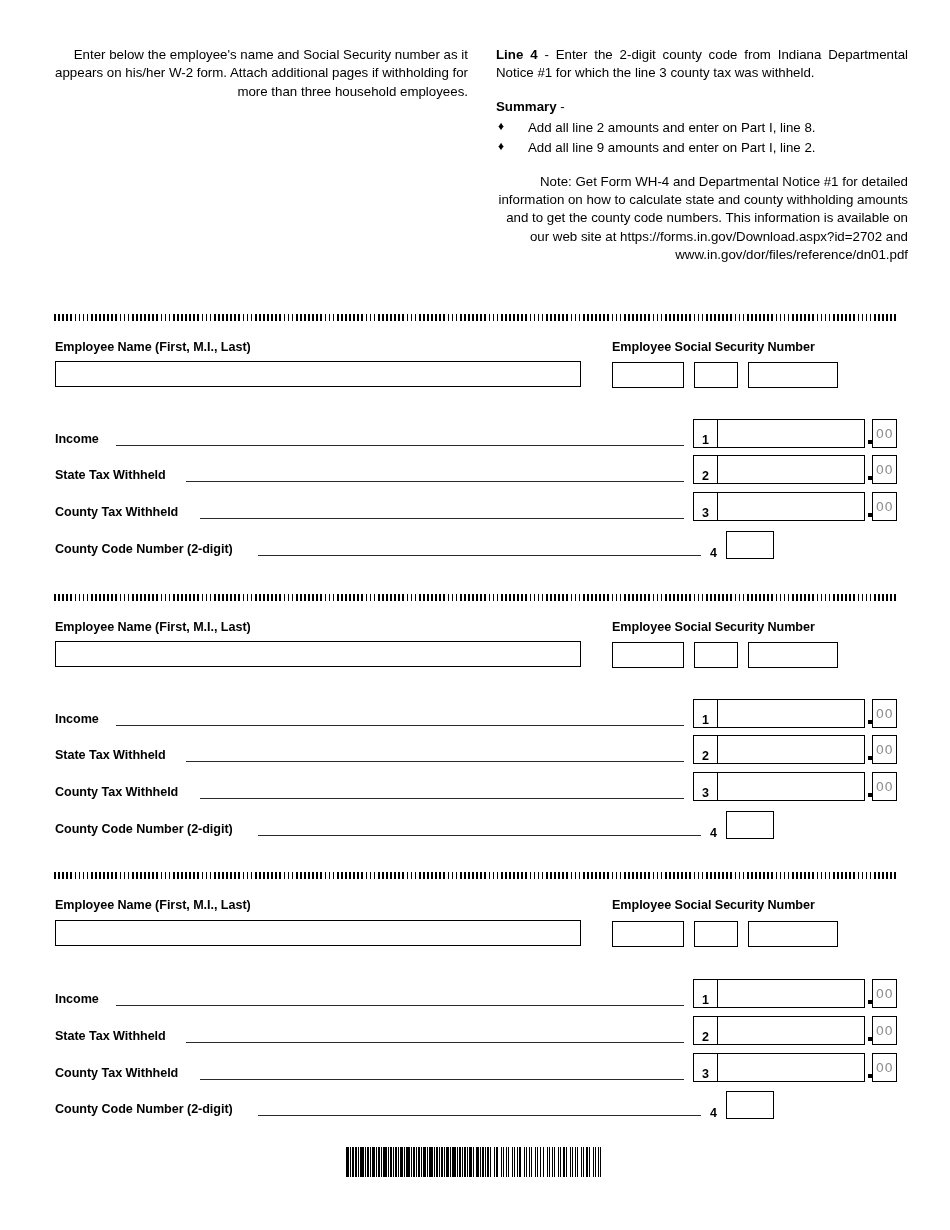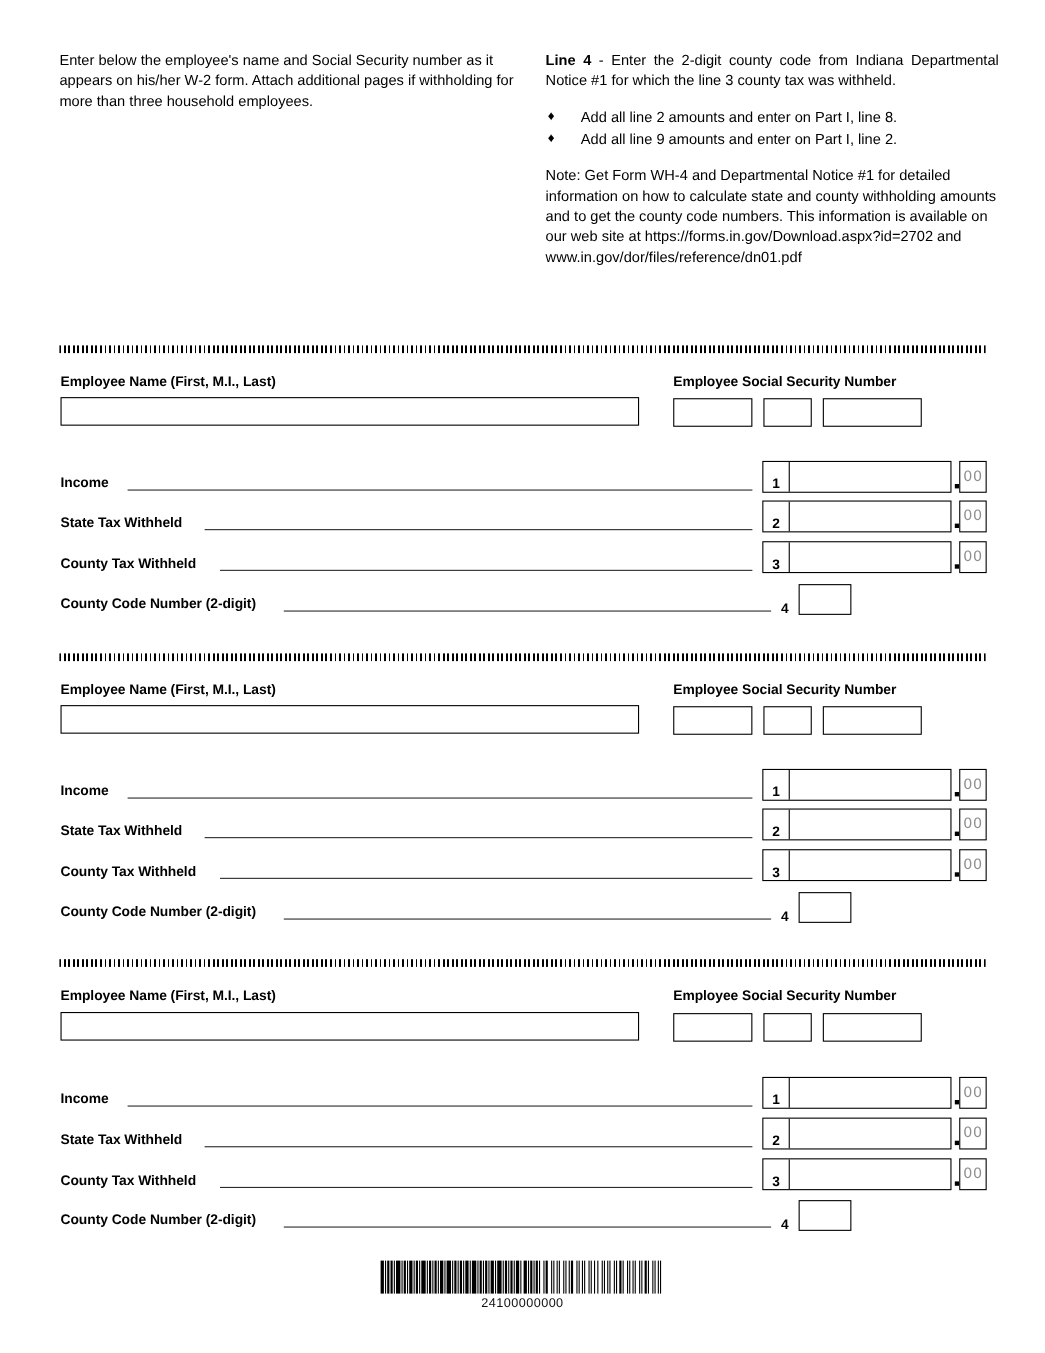--- a/index.html
+++ b/index.html
@@ -49,21 +49,21 @@
     text-align: center;
     letter-spacing: -0.1px;
     margin: 0 0 16px 0;
     line-height: 1.25;
   }
 
   .para {
     font-size: 13.3px;
     line-height: 1.38;
     margin: 0 0 15px 0;
-    text-align: left;
+    text-align: right;
   }
   .para.justify { text-align: justify; }
   .para:last-child { margin-bottom: 0; }
   .para b { font-weight: bold; }
 
   .sum-head {
     font-size: 13.3px;
     line-height: 1.38;
     margin: 0 0 3px 0;
     font-weight: bold;
@@ -260,20 +260,21 @@
 
       <p class="para">Enter below the employee's name and Social Security number as it appears on his/her W-2 form. Attach additional pages if withholding for more than three household employees.</p>
 
 
 
     </div>
 
     <div class="col-right">
       <p class="para justify"><b>Line 4</b><span> - Enter the 2-digit county code from Indiana Departmental Notice #1 for which the line 3 county tax was withheld.</span></p>
 
+      <p class="sum-head"><span>Summary</span><span class="lt"> -</span></p>
 
       <ul class="bullets">
         <li><span class="dia">♦</span><span>Add all line 2 amounts and enter on Part I, line 8.</span></li>
         <li><span class="dia">♦</span><span>Add all line 9 amounts and enter on Part I, line 2.</span></li>
       </ul>
 
       <p class="para">Note: Get Form WH-4 and Departmental Notice #1 for detailed information on how to calculate state and county withholding amounts and to get the county code numbers. This information is available on our web site at https://forms.in.gov/Download.aspx?id=2702 and www.in.gov/dor/files/reference/dn01.pdf</p>
     </div>
   </div>
 
@@ -428,16 +429,15 @@
     <div class="leader-row" style="top:1088px;">
       <div class="rl">County Code Number (2-digit)</div>
       <div class="dash" style="left:258px; width:443px;"></div>
     </div>
     <div class="cclabel" style="top:1107px;">4</div>
     <div class="ccbox" style="top:1091px;"></div>
   </div>
 
   <div class="barcode-wrap">
     <div class="barcode" id="barcode"><i class="b" style="width:3.15px"></i><i class="w" style="width:1.05px"></i><i class="b" style="width:1.05px"></i><i class="w" style="width:1.05px"></i><i class="b" style="width:2.10px"></i><i class="w" style="width:1.05px"></i><i class="b" style="width:2.10px"></i><i class="w" style="width:1.05px"></i><i class="b" style="width:1.05px"></i><i class="w" style="width:1.05px"></i><i class="b" style="width:3.15px"></i><i class="w" style="width:1.05px"></i><i class="b" style="width:1.05px"></i><i class="w" style="width:1.05px"></i><i class="b" style="width:2.10px"></i><i class="w" style="width:1.05px"></i><i class="b" style="width:1.05px"></i><i class="w" style="width:1.05px"></i><i class="b" style="width:3.15px"></i><i class="w" style="width:1.05px"></i><i class="b" style="width:1.05px"></i><i class="w" style="width:1.05px"></i><i class="b" style="width:2.10px"></i><i class="w" style="width:1.05px"></i><i class="b" style="width:1.05px"></i><i class="w" style="width:1.05px"></i><i class="b" style="width:3.15px"></i><i class="w" style="width:1.05px"></i><i class="b" style="width:1.05px"></i><i class="w" style="width:1.05px"></i><i class="b" style="width:2.10px"></i><i class="w" style="width:1.05px"></i><i class="b" style="width:1.05px"></i><i class="w" style="width:1.05px"></i><i class="b" style="width:2.10px"></i><i class="w" style="width:1.05px"></i><i class="b" style="width:1.05px"></i><i class="w" style="width:1.05px"></i><i class="b" style="width:3.15px"></i><i class="w" style="width:1.05px"></i><i class="b" style="width:1.05px"></i><i class="w" style="width:1.05px"></i><i class="b" style="width:3.15px"></i><i class="w" style="width:1.05px"></i><i class="b" style="width:1.05px"></i><i class="w" style="width:1.05px"></i><i class="b" style="width:2.10px"></i><i class="w" style="width:1.05px"></i><i class="b" style="width:1.05px"></i><i class="w" style="width:1.05px"></i><i class="b" style="width:2.10px"></i><i class="w" style="width:1.05px"></i><i class="b" style="width:1.05px"></i><i class="w" style="width:1.05px"></i><i class="b" style="width:3.15px"></i><i class="w" style="width:1.05px"></i><i class="b" style="width:1.05px"></i><i class="w" style="width:1.05px"></i><i class="b" style="width:3.15px"></i><i class="w" style="width:1.05px"></i><i class="b" style="width:1.05px"></i><i class="w" style="width:1.05px"></i><i class="b" style="width:2.10px"></i><i class="w" style="width:1.05px"></i><i class="b" style="width:1.05px"></i><i class="w" style="width:1.05px"></i><i class="b" style="width:2.10px"></i><i class="w" style="width:1.05px"></i><i class="b" style="width:1.05px"></i><i class="w" style="width:1.05px"></i><i class="b" style="width:3.15px"></i><i class="w" style="width:1.05px"></i><i class="b" style="width:1.05px"></i><i class="w" style="width:1.05px"></i><i class="b" style="width:3.15px"></i><i class="w" style="width:1.05px"></i><i class="b" style="width:1.05px"></i><i class="w" style="width:1.05px"></i><i class="b" style="width:2.10px"></i><i class="w" style="width:1.05px"></i><i class="b" style="width:1.05px"></i><i class="w" style="width:1.05px"></i><i class="b" style="width:2.10px"></i><i class="w" style="width:1.05px"></i><i class="b" style="width:1.05px"></i><i class="w" style="width:1.05px"></i><i class="b" style="width:3.15px"></i><i class="w" style="width:1.05px"></i><i class="b" style="width:1.05px"></i><i class="w" style="width:1.05px"></i><i class="b" style="width:3.15px"></i><i class="w" style="width:1.05px"></i><i class="b" style="width:1.05px"></i><i class="w" style="width:1.05px"></i><i class="b" style="width:2.10px"></i><i class="w" style="width:1.05px"></i><i class="b" style="width:1.05px"></i><i class="w" style="width:1.05px"></i><i class="b" style="width:2.10px"></i><i class="w" style="width:1.05px"></i><i class="b" style="width:1.05px"></i><i class="w" style="width:3.15px"></i><i class="b" style="width:1.05px"></i><i class="w" style="width:1.05px"></i><i class="b" style="width:1.05px"></i><i class="w" style="width:3.15px"></i><i class="b" style="width:1.05px"></i><i class="w" style="width:1.05px"></i><i class="b" style="width:1.05px"></i><i class="w" style="width:2.10px"></i><i class="b" style="width:1.05px"></i><i class="w" style="width:1.05px"></i><i class="b" style="width:1.05px"></i><i class="w" style="width:3.15px"></i><i class="b" style="width:1.05px"></i><i class="w" style="width:1.05px"></i><i class="b" style="width:1.05px"></i><i class="w" style="width:2.10px"></i><i class="b" style="width:1.05px"></i><i class="w" style="width:1.05px"></i><i class="b" style="width:1.05px"></i><i class="w" style="width:3.15px"></i><i class="b" style="width:1.05px"></i><i class="w" style="width:1.05px"></i><i class="b" style="width:1.05px"></i><i class="w" style="width:2.10px"></i><i class="b" style="width:1.05px"></i><i class="w" style="width:1.05px"></i><i class="b" style="width:1.05px"></i><i class="w" style="width:3.15px"></i><i class="b" style="width:1.05px"></i><i class="w" style="width:1.05px"></i><i class="b" style="width:1.05px"></i><i class="w" style="width:2.10px"></i><i class="b" style="width:1.05px"></i><i class="w" style="width:1.05px"></i><i class="b" style="width:1.05px"></i><i class="w" style="width:3.15px"></i><i class="b" style="width:1.05px"></i><i class="w" style="width:1.05px"></i><i class="b" style="width:1.05px"></i><i class="w" style="width:2.10px"></i><i class="b" style="width:1.05px"></i><i class="w" style="width:1.05px"></i><i class="b" style="width:1.05px"></i><i class="w" style="width:3.15px"></i><i class="b" style="width:1.05px"></i><i class="w" style="width:1.05px"></i><i class="b" style="width:1.05px"></i><i class="w" style="width:2.10px"></i><i class="b" style="width:1.05px"></i><i class="w" style="width:1.05px"></i><i class="b" style="width:1.05px"></i><i class="w" style="width:3.15px"></i><i class="b" style="width:1.05px"></i><i class="w" style="width:1.05px"></i><i class="b" style="width:1.05px"></i><i class="w" style="width:2.10px"></i><i class="b" style="width:1.05px"></i><i class="w" style="width:1.05px"></i><i class="b" style="width:1.05px"></i><i class="w" style="width:3.15px"></i><i class="b" style="width:1.05px"></i><i class="w" style="width:1.05px"></i><i class="b" style="width:1.05px"></i><i class="w" style="width:2.10px"></i><i class="b" style="width:1.05px"></i><i class="w" style="width:1.05px"></i><i class="b" style="width:1.05px"></i><i class="w" style="width:3.15px"></i><i class="b" style="width:1.05px"></i><i class="w" style="width:1.05px"></i><i class="b" style="width:1.05px"></i><i class="w" style="width:2.10px"></i><i class="b" style="width:1.05px"></i><i class="w" style="width:1.05px"></i><i class="b" style="width:1.05px"></i><i class="w" style="width:3.15px"></i></div>
-    <div class="barcode-num">24100000000</div>
   </div>
 
 </div>
 
 </body></html>

